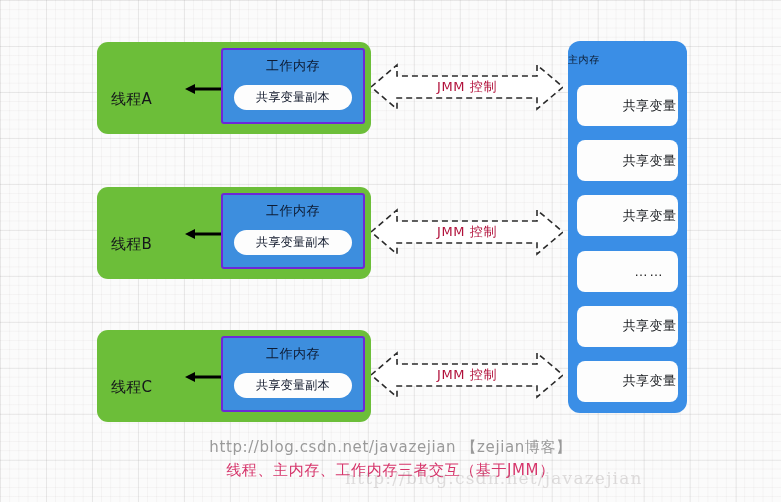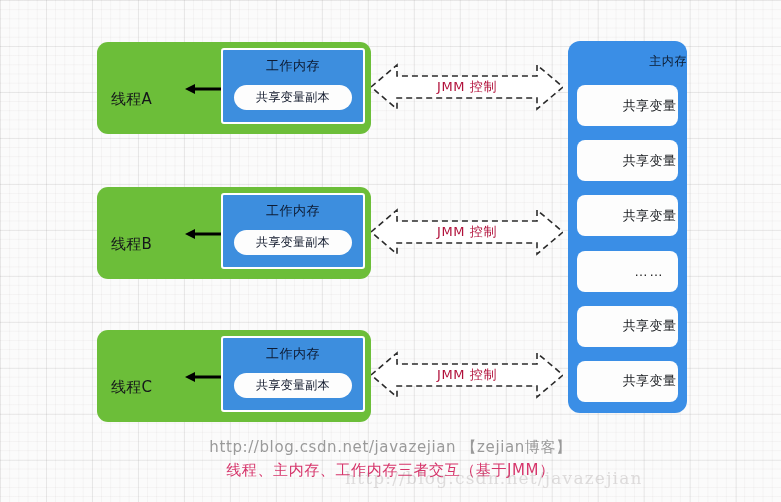--- a/index.html
+++ b/index.html
@@ -62,21 +62,21 @@
   }
 
   
   .working-mem {
     position: absolute;
     left: 124px;
     top: 6px;
     width: 144px;
     height: 76px;
     background: #3d8ede;
-    border: 2px solid #ffffff;
+    border: 2px solid #6d28d9;
     border-radius: 3px;
     box-sizing: border-box;
   }
   .working-mem-title {
     position: absolute;
     top: 7px;
     left: 0;
     right: 0;
     text-align: center;
     font-size: 13px;
@@ -127,22 +127,22 @@
     height: 372px;
     background: #3a8ee6;
     border-radius: 12px;
     box-sizing: border-box;
   }
   #main-memory-title {
     position: absolute;
     top: 12px;
     left: 0;
     right: 0;
-    text-align: right;
-    font-size: 12px;
+    text-align: left;
+    font-size: 10px;
     color: #0c1a2e;
     letter-spacing: 0.6px;
   }
   #mm-list {
     position: absolute;
     top: 44px;
     left: 9px;
     right: 9px;
     bottom: 11px;
     display: flex;

